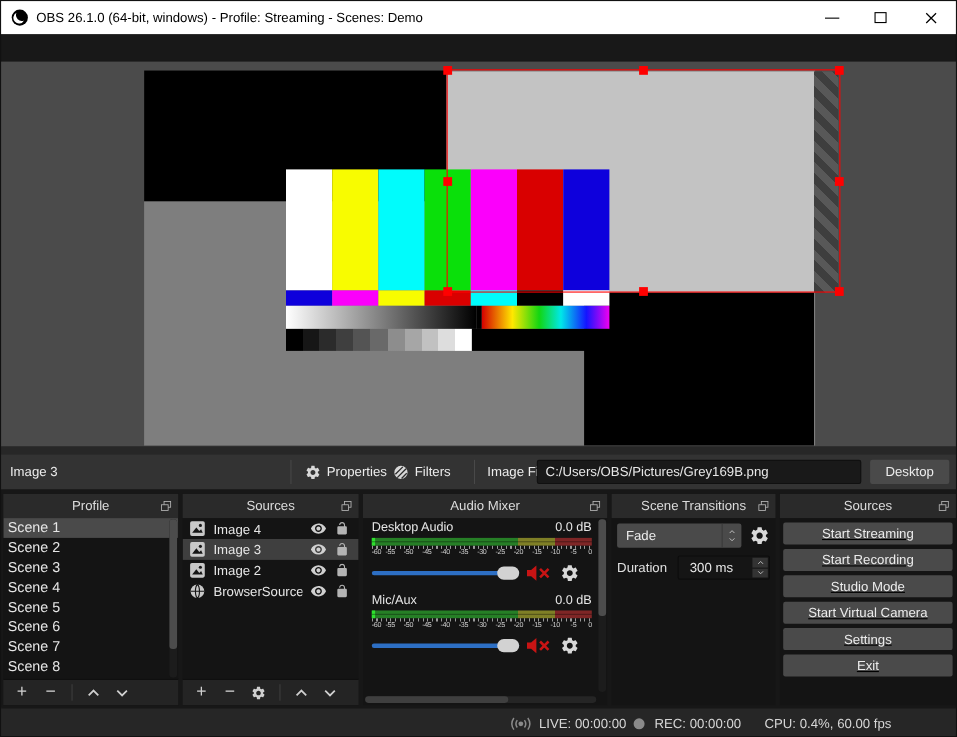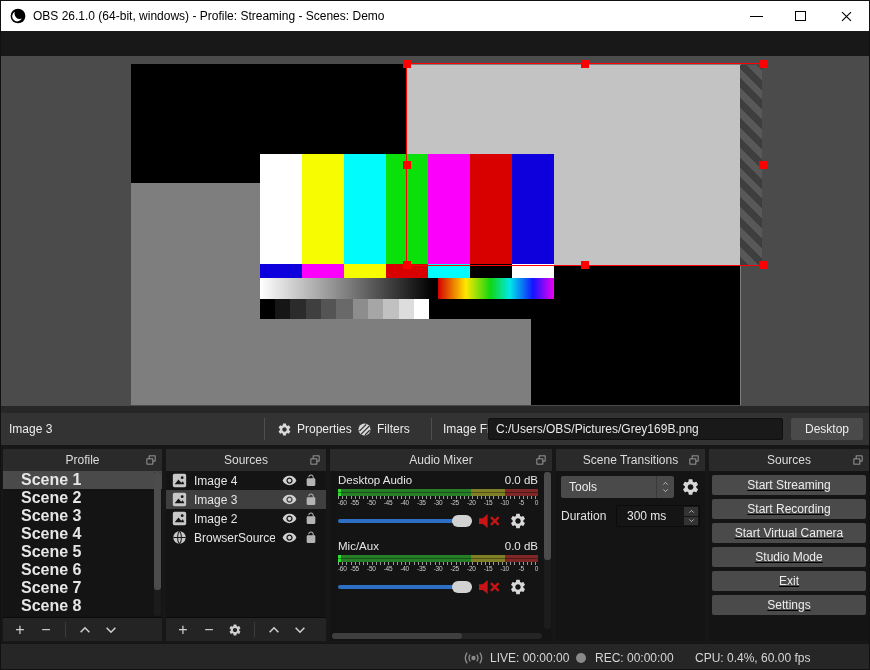--- a/index.html
+++ b/index.html
@@ -68,21 +68,21 @@
   .p-mixer{left:329px;width:222px;}
   .p-trans{left:555px;width:149px;justify-content:flex-end;}
   .p-controls{left:708px;width:160px;}
   .panel-header{height:22px;background:#2a2a2a;position:relative;display:flex;align-items:center;justify-content:center;font-size:12px;color:#dcdcdc;flex:none;}
   .popout{position:absolute;right:5px;top:5px;width:12px;height:12px;color:#b8b8b8;}
   .panel-body{flex:1;position:relative;overflow:hidden;}
   .panel-toolbar{height:24px;background:#242424;border-top:1px solid #0a0a0a;display:flex;align-items:center;padding:0 6px;gap:4px;flex:none;color:#cfcfcf;}
   .tb-ico{width:22px;height:18px;display:flex;align-items:center;justify-content:center;font-size:16px;color:#cfcfcf;}
   .tb-sep{width:1px;height:15px;background:#3c3c3c;margin:0 4px;}
 
-  .list-row{height:18px;line-height:18px;font-size:16px;color:#e6e6e6;padding-left:18px;white-space:nowrap;font-weight:bold;}
+  .list-row{height:18px;line-height:18px;font-size:13px;color:#e6e6e6;padding-left:4px;white-space:nowrap;}
   .list-row.selected{background:#4a4a4a;}
   .vscroll{position:absolute;right:1px;top:1px;width:7px;bottom:1px;background:#1c1c1c;border-radius:3px;}
   .vscroll .thumb{position:absolute;left:0;top:0;width:7px;background:#4c4c4c;border-radius:3px;}
 
   .src-row{height:19px;display:flex;align-items:center;font-size:12px;color:#e6e6e6;padding:0 8px 0 6px;gap:7px;}
   .src-row.selected{background:#3f3f3f;}
   .src-row .nm{flex:1;white-space:nowrap;overflow:hidden;}
   .ico15{width:15px;height:15px;flex:none;}
   .ico13{width:14px;height:13px;flex:none;color:#b4b4b4;}
   .eye{color:#d0d0d0;}
@@ -496,21 +496,21 @@
     <div class="panel p-trans">
       <div class="panel-header">
         <span>Scene Transitions</span>
         <svg class="popout">
             <use href="#i-popout"></use>
           </svg>
       </div>
       <div class="panel-body trans-body">
         <div class="trans-row">
           <span class="combo">
-            <span class="val">Tools</span>
+            <span class="val">Fade</span>
             <span class="arrows">
               <svg class="chev8">
                   <use href="#i-chev-up"></use>
                 </svg>
               <svg class="chev8">
                   <use href="#i-chev-down"></use>
                 </svg>
             </span>
           </span>
           <svg class="gear-btn">
@@ -541,24 +541,24 @@
     <div class="panel p-controls">
       <div class="panel-header">
         <span>Sources</span>
         <svg class="popout">
             <use href="#i-popout"></use>
           </svg>
       </div>
       <div class="panel-body ctl-body">
         <div class="ctl-btn">Start Streaming</div>
         <div class="ctl-btn">Start Recording</div>
+        <div class="ctl-btn">Studio Mode</div>
         <div class="ctl-btn">Start Virtual Camera</div>
-        <div class="ctl-btn">Studio Mode</div>
+        <div class="ctl-btn">Settings</div>
         <div class="ctl-btn">Exit</div>
-        <div class="ctl-btn">Settings</div>
       </div>
     </div>
 
   </div>
 
   <div class="statusbar">
     <svg class="sb-live-ico">
         <use href="#i-broadcast"></use>
       </svg>
     <span class="sb sb-live">LIVE: 00:00:00</span>

